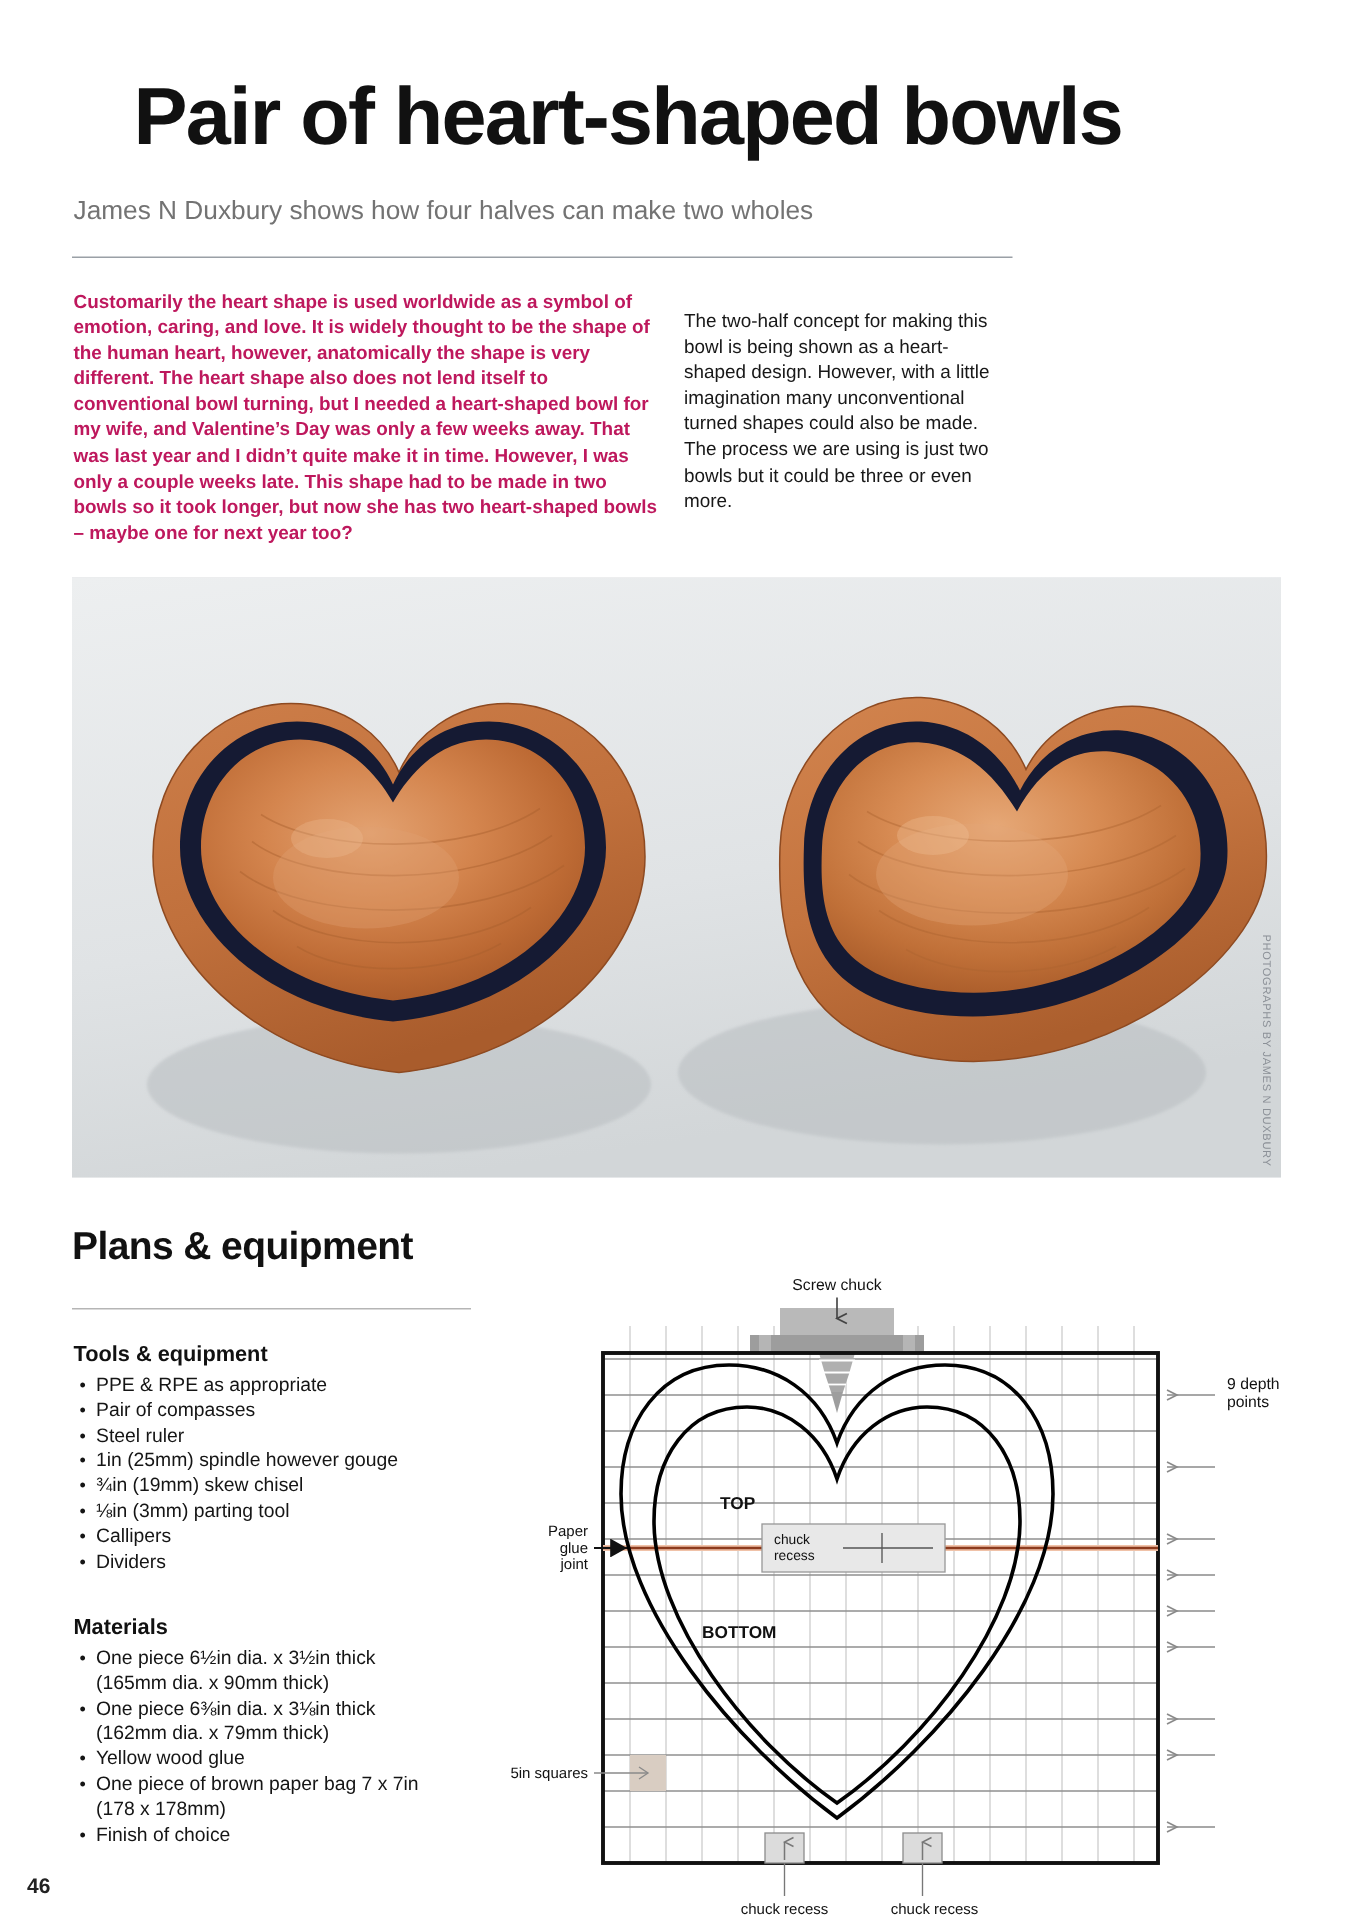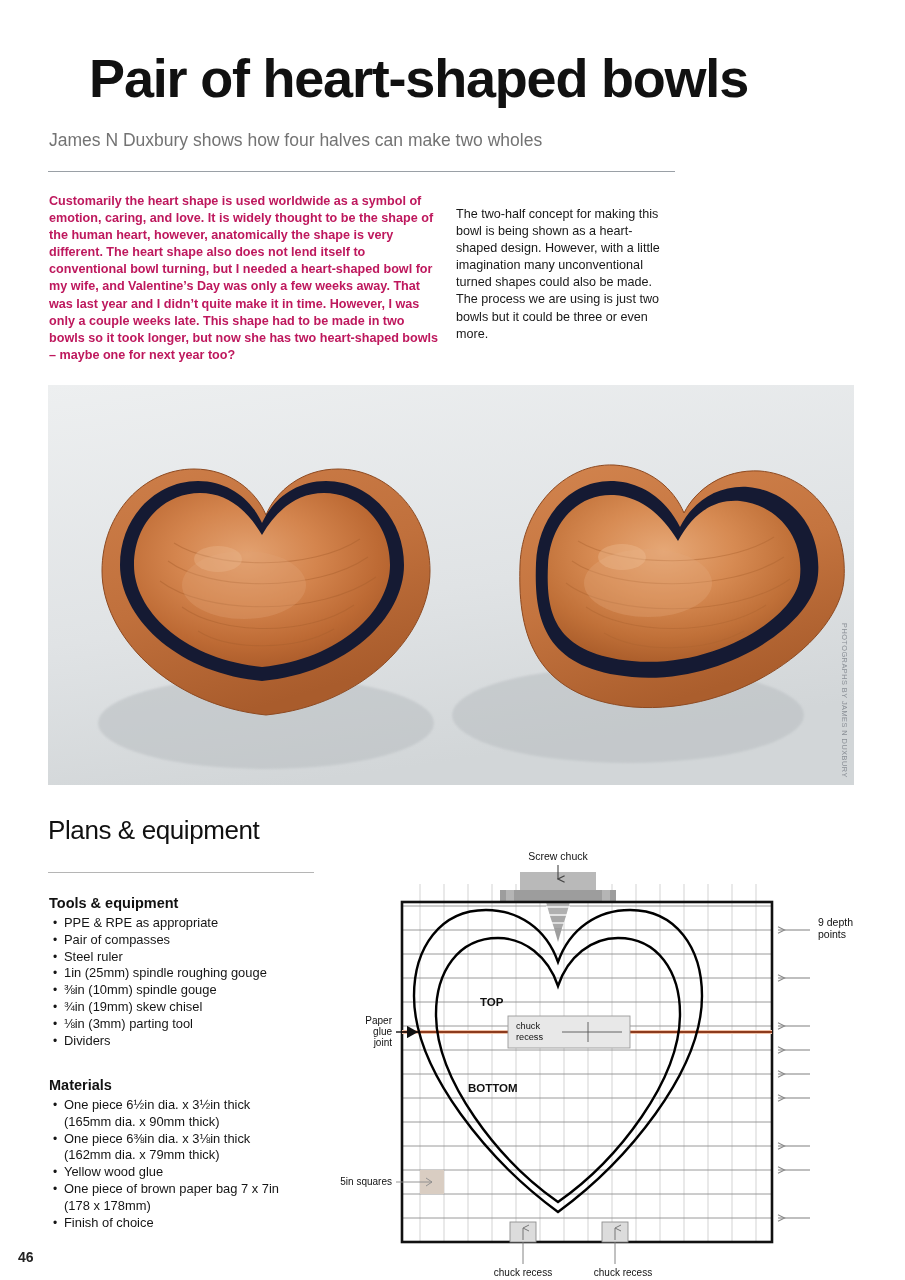--- a/index.html
+++ b/index.html
@@ -49,21 +49,21 @@
   .credit{
     position:absolute;left:849px;top:623px;
     font-size:7.4px;letter-spacing:0.45px;color:#8b9097;
     transform:rotate(90deg);transform-origin:left top;
     white-space:nowrap;font-weight:400;
   }
 
   
   .plans-title{
     position:absolute;left:48px;top:815px;
-    font-size:26px;font-weight:400;color:#111;letter-spacing:-0.4px;
+    font-size:26px;font-weight:700;color:#111;letter-spacing:-0.4px;
   }
   .rule-plans{
     position:absolute;left:48px;top:872px;width:266px;height:1px;
     background:#b5b5b5;
   }
   .sec-head{
     font-size:14.5px;font-weight:700;color:#111;margin:0 0 2px 0;
   }
   .tools-block{position:absolute;left:49px;top:895px;width:300px;}
   .mats-block{position:absolute;left:49px;top:1077px;width:310px;}
@@ -211,24 +211,24 @@
 
   <div class="plans-title">Plans &amp; equipment</div>
   <div class="rule-plans"></div>
 
   <div class="tools-block">
     <div class="sec-head">Tools &amp; equipment</div>
     <ul class="bl" id="tools-list">
         <li>PPE &amp; RPE as appropriate</li>
         <li>Pair of compasses</li>
         <li>Steel ruler</li>
-        <li>1in (25mm) spindle roughing gouge</li>
-        <li>⅜in (10mm) spindle gouge</li>
+        <li>1in (25mm) spindle however gouge</li>
         <li>¾in (19mm) skew chisel</li>
         <li>⅛in (3mm) parting tool</li>
+        <li>Callipers</li>
         <li>Dividers</li>
       </ul>
   </div>
 
   <div class="mats-block">
     <div class="sec-head">Materials</div>
     <ul class="bl" id="mats-list">
         <li>One piece 6½in dia. x 3½in thick<span class="cont">(165mm dia. x 90mm thick)</span></li>
         <li>One piece 6⅜in dia. x 3⅛in thick<span class="cont">(162mm dia. x 79mm thick)</span></li>
         <li>Yellow wood glue</li>

